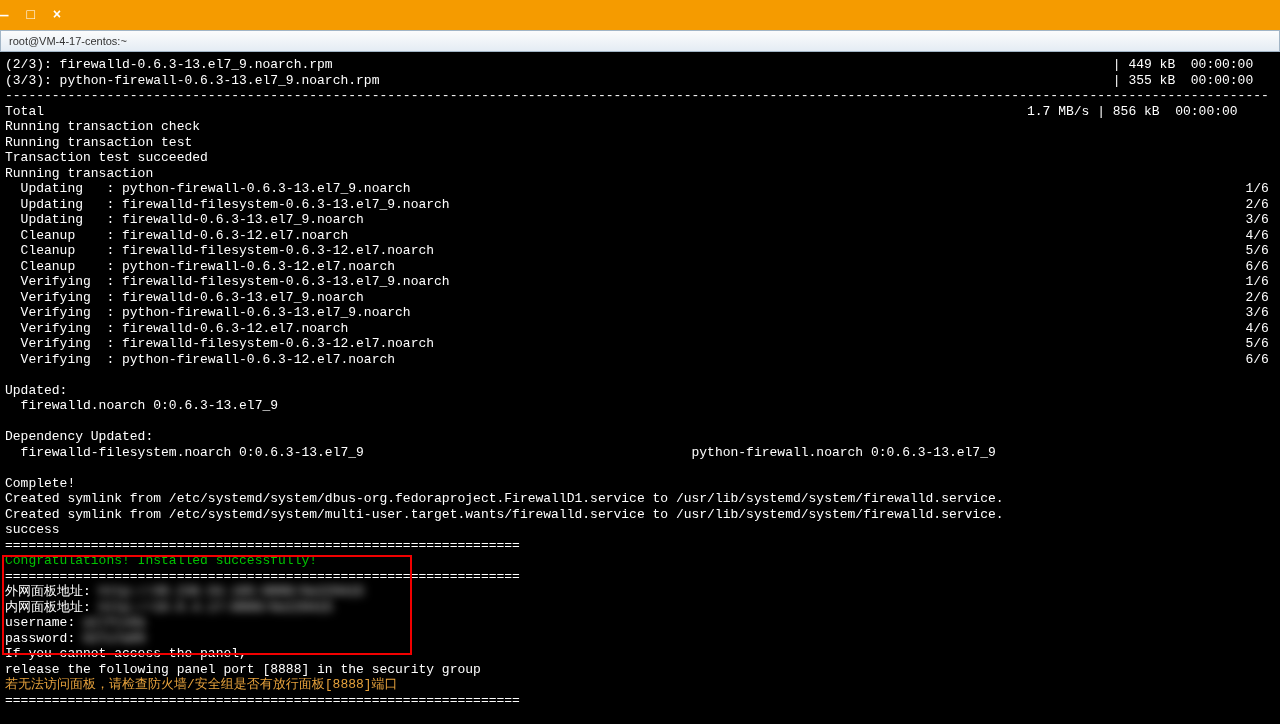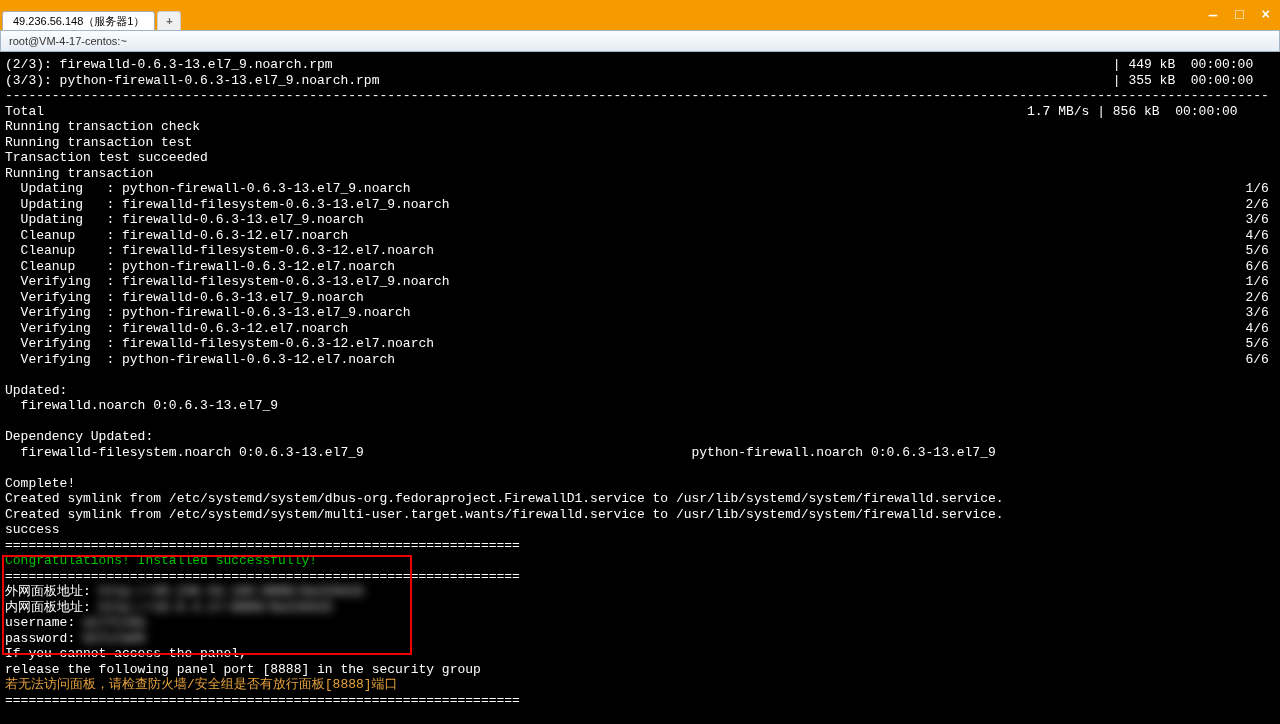--- a/index.html
+++ b/index.html
@@ -80,24 +80,20 @@
 }
 .blur {
   filter: blur(5px);
   display: inline-block;
 }
 </style>
 </head>
 <body>
 
 <div class="titlebar">
-  <div class="tabs">
-    <div class="tab active">49.236.56.148（服务器1）</div>
-    <div class="tab new">+</div>
-  </div>
   <div class="window-controls">
     <span>—</span>
     <span>□</span>
     <span>×</span>
   </div>
 </div>
 
 <div class="pathbar">root@VM-4-17-centos:~</div>
 
 <div class="terminal" id="term"><span>(2/3): firewalld-0.6.3-13.el7_9.noarch.rpm                                                                                                    | 449 kB  00:00:00</span>

